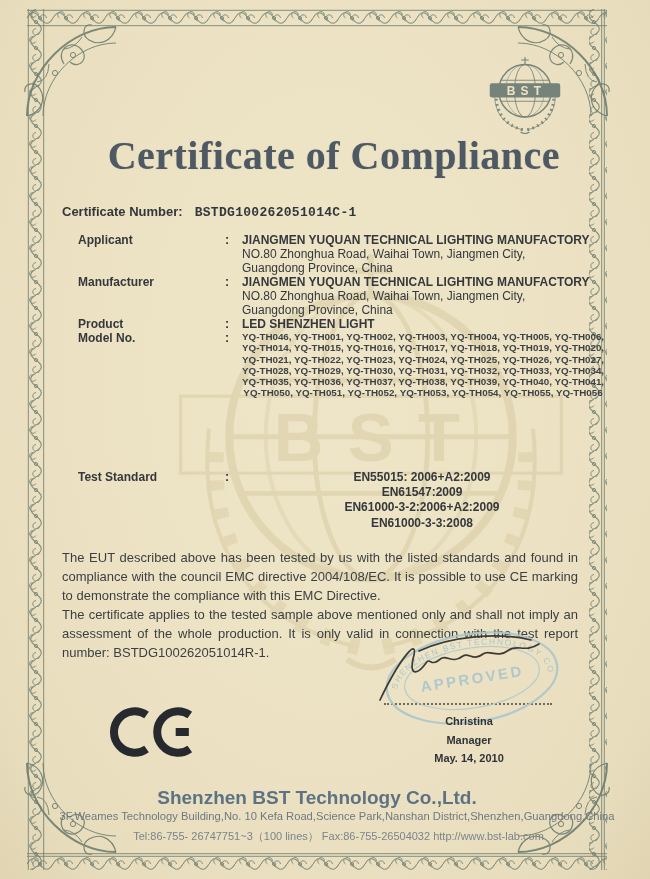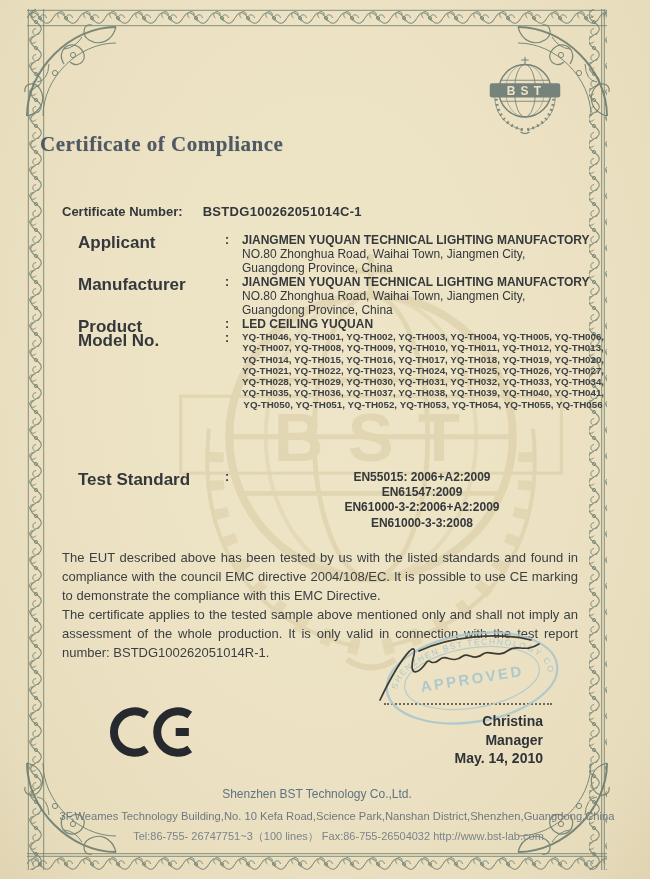--- a/index.html
+++ b/index.html
@@ -9,46 +9,46 @@
     font-family:"Liberation Sans", sans-serif;
     -webkit-font-smoothing:antialiased;
   }
   svg { display:block; }
 
   .deco { position:absolute; left:0; top:0; pointer-events:none; }
 
   .bst-logo { position:absolute; left:480px; top:50px; width:90px; height:92px; color:#76837a; }
 
   .title {
-    position:absolute; top:132px; left:40px; right:90px; text-align:left;
-    font-family:"Liberation Serif", serif; font-weight:bold; font-size:21px;
+    position:absolute; top:132px; left:40px; right:90px; text-align:right;
+    font-family:"Liberation Serif", serif; font-weight:bold; font-size:40px;
     letter-spacing:.5px; color:#4e5963;
     text-shadow:0 0 1px rgba(78,89,99,.35);
   }
 
   .certnum { position:absolute; top:204px; left:62px; font-size:13px; font-weight:bold; color:#33373b; }
-  .certnum .val { margin-left:20px; letter-spacing:.3px; }
+  .certnum .val { margin-left:12px; letter-spacing:.3px;font-family:Liberation Mono, monospace; }
 
   .frow { position:absolute; left:78px; right:48px; display:flex; align-items:flex-start; color:#34383c; }
-  .flabel { width:147px; flex:0 0 147px; font-size:17px; font-weight:bold; }
+  .flabel { width:147px; flex:0 0 147px; font-size:12px; font-weight:bold; }
   .fcolon { width:17px; flex:0 0 17px; font-size:12.5px; font-weight:bold; }
   .fval { flex:1 1 auto; font-size:12px; line-height:14px; }
   .fval .bold { font-weight:bold; }
   .model-lines div { font-size:9.8px; font-weight:bold; line-height:11.3px; white-space:nowrap; color:#3e4246;text-align:center; }
   .std-lines div { font-size:12px; font-weight:bold; line-height:15.2px;text-align:center; }
 
   .paras { position:absolute; top:548px; left:62px; right:72px; font-size:13px; line-height:19px; color:#3b3f43; text-align:justify; }
 
   .ce { position:absolute; left:108px; top:700px; width:94px; height:64px; }
 
   .sig-wrap { position:absolute; left:370px; top:626px; width:205px; height:105px; }
   .dotline { position:absolute; left:384px; top:703px; width:168px; height:0; border-bottom:2px dotted rgba(70,66,58,.75); }
-  .approval { position:absolute; left:395px; top:712px; width:148px; text-align:right; font-size:14px; font-weight:bold; color:#2f3337; line-height:18.5px; }
-
-  .footer-company { position:absolute; top:787px; left:24px; right:40px; text-align:center; font-size:12px; font-weight:normal; color:#5d7383; }
+  .approval { position:absolute; left:395px; top:712px; width:148px; text-align:center; font-size:11px; font-weight:bold; color:#2f3337; line-height:18.5px; }
+
+  .footer-company { position:absolute; top:787px; left:24px; right:40px; text-align:center; font-size:19px; font-weight:bold; color:#5d7383; }
   .footer-address { position:absolute; top:810px; left:30px; right:30px; text-align:center; font-size:11.2px; color:#6e7881;padding-left:24px; }
   .footer-contact { position:absolute; top:829px; left:30px; right:30px; text-align:center; font-size:11px; color:#7a848c;margin-left:27px; }
 </style>
 </head>
 <body>
 
 <div class="page">
 
   <svg class="deco" width="650" height="879" viewBox="0 0 650 879" aria-hidden="true">
     <defs>
@@ -140,30 +140,29 @@
       <div class="bold">JIANGMEN YUQUAN TECHNICAL LIGHTING MANUFACTORY</div>
       <div>NO.80 Zhonghua Road, Waihai Town, Jiangmen City,</div>
       <div>Guangdong Province, China</div>
     </div>
   </div>
 
   <div class="frow" style="top:317px">
     <span class="flabel">Product</span>
     <span class="fcolon">:</span>
     <div class="fval">
-      <div class="bold">LED CEILING YUQUAN</div>
+      <div class="bold">LED SHENZHEN LIGHT</div>
     </div>
   </div>
 
   <div class="frow" style="top:331px">
     <span class="flabel">Model No.</span>
     <span class="fcolon">:</span>
     <div class="fval model-lines">
       <div>YQ-TH046, YQ-TH001, YQ-TH002, YQ-TH003, YQ-TH004, YQ-TH005, YQ-TH006,</div>
-      <div>YQ-TH007, YQ-TH008, YQ-TH009, YQ-TH010, YQ-TH011, YQ-TH012, YQ-TH013,</div>
       <div>YQ-TH014, YQ-TH015, YQ-TH016, YQ-TH017, YQ-TH018, YQ-TH019, YQ-TH020,</div>
       <div>YQ-TH021, YQ-TH022, YQ-TH023, YQ-TH024, YQ-TH025, YQ-TH026, YQ-TH027,</div>
       <div>YQ-TH028, YQ-TH029, YQ-TH030, YQ-TH031, YQ-TH032, YQ-TH033, YQ-TH034,</div>
       <div>YQ-TH035, YQ-TH036, YQ-TH037, YQ-TH038, YQ-TH039, YQ-TH040, YQ-TH041,</div>
       <div>YQ-TH050, YQ-TH051, YQ-TH052, YQ-TH053, YQ-TH054, YQ-TH055, YQ-TH056</div>
     </div>
   </div>
 
   <div class="frow" style="top:470px">
     <span class="flabel">Test Standard</span>

